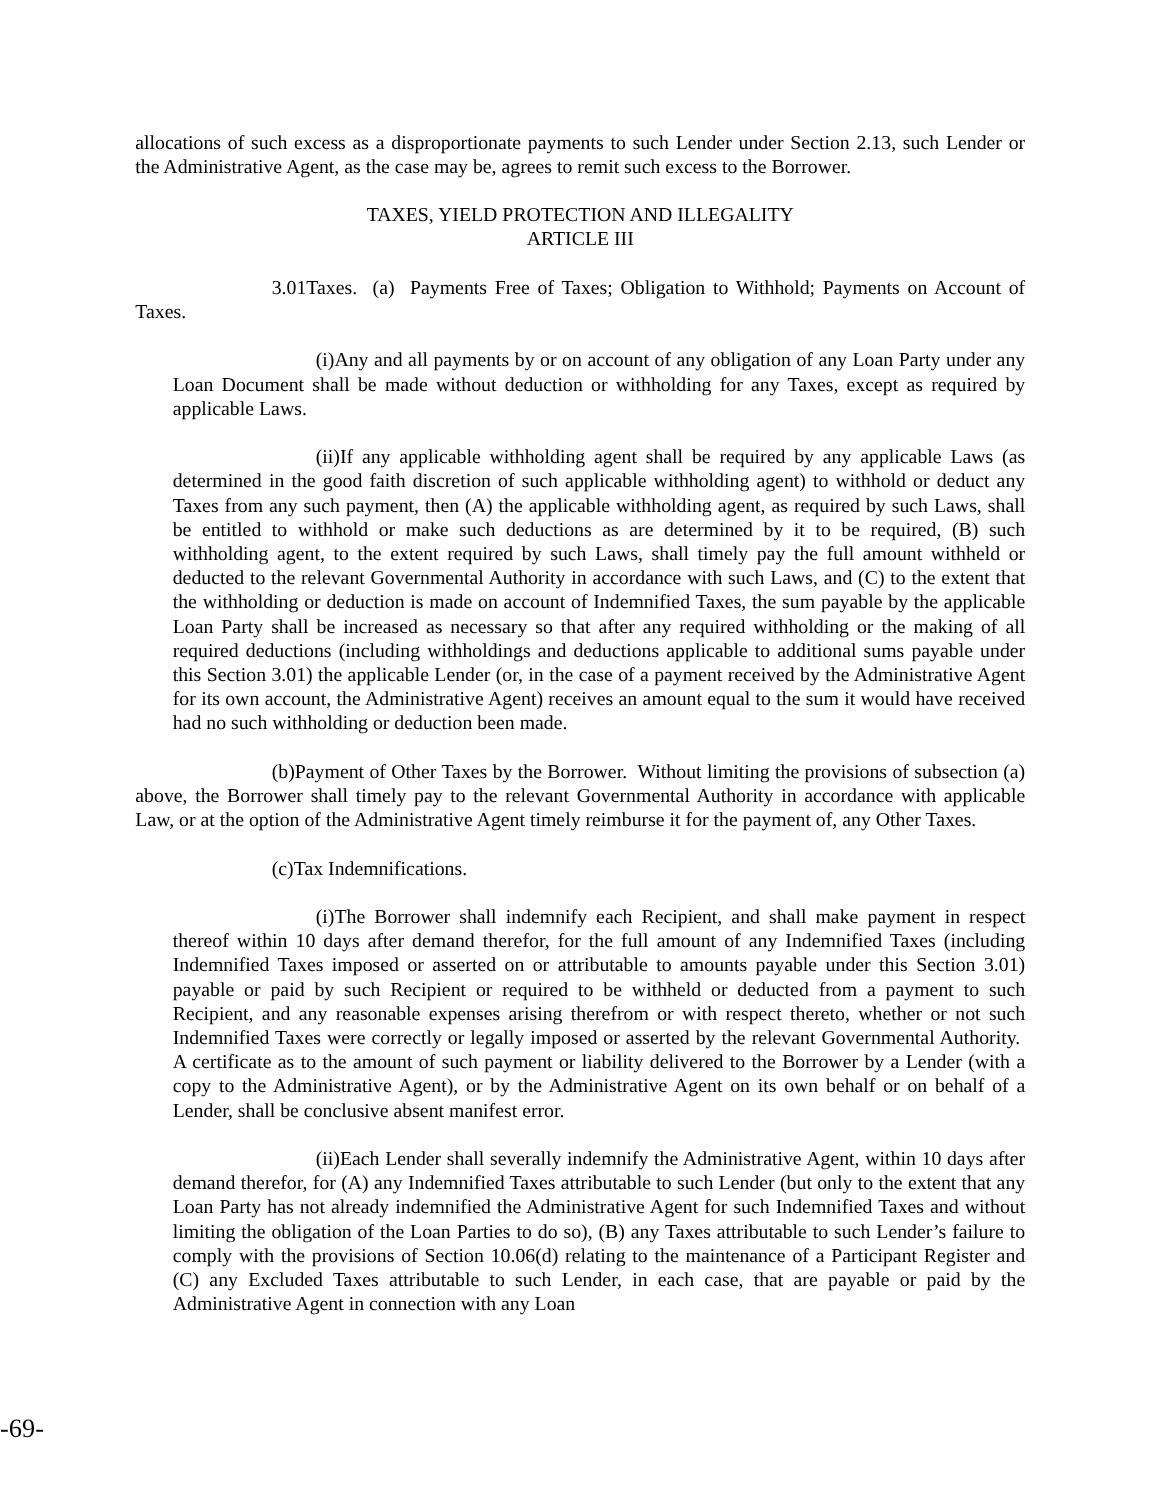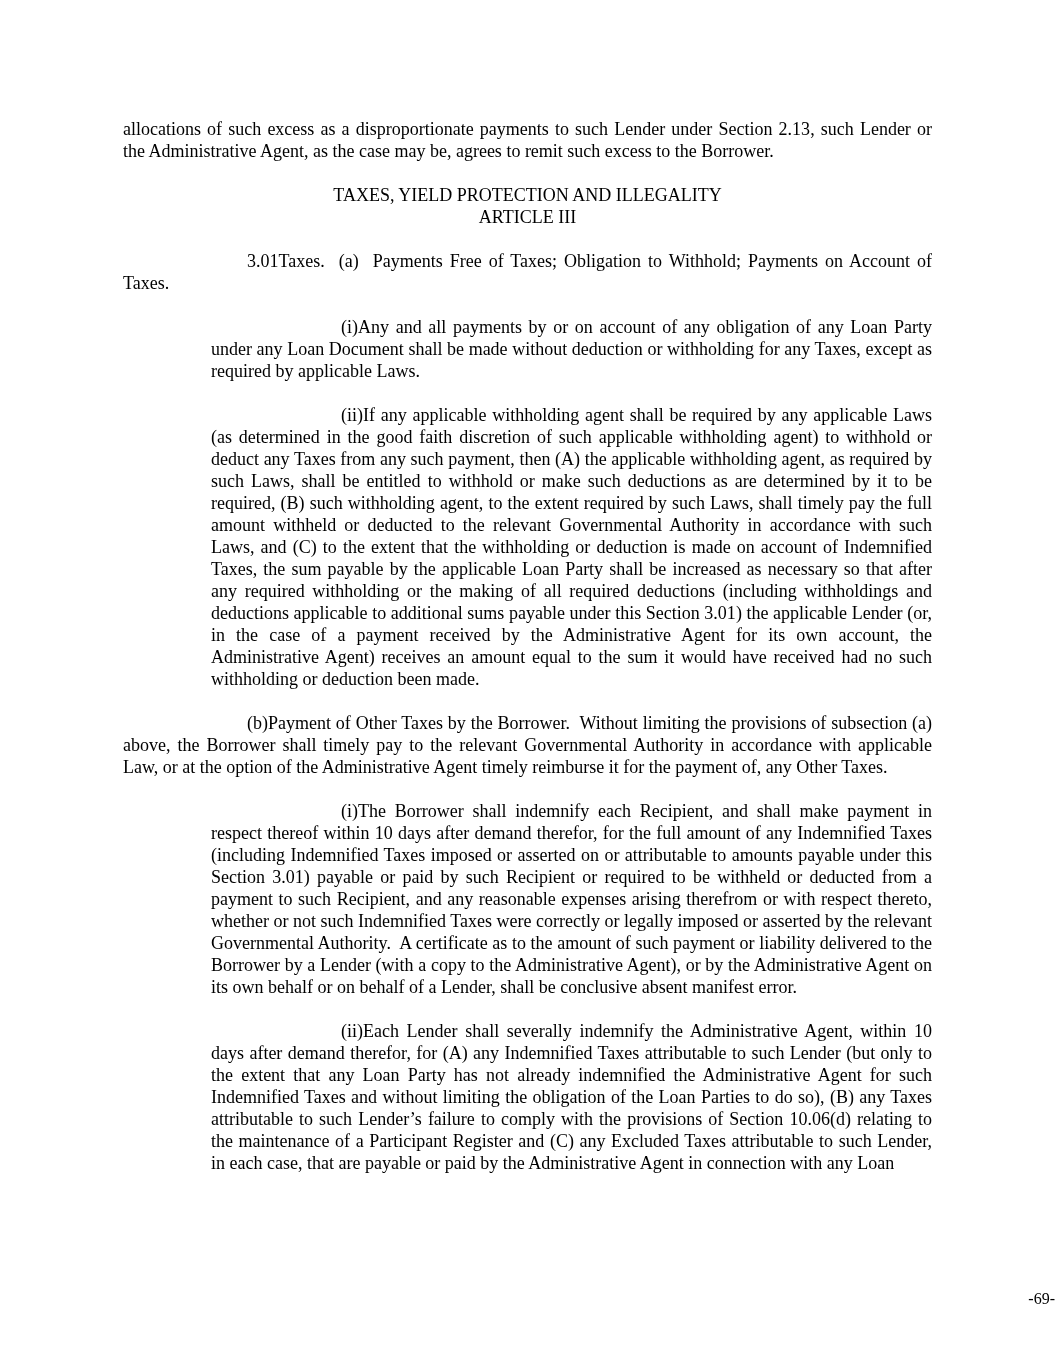--- a/index.html
+++ b/index.html
@@ -19,34 +19,34 @@
   }
   p, .heading div {
     font-size: 18px;
     line-height: 22px;
   }
   p {
     text-align: justify;
     margin-bottom: 22px;
   }
   p.section { text-indent: 62px; }
-  p.sub { margin-left: 88px; text-indent: 65px; }
+  p.sub { margin-left: 34px; text-indent: 65px; }
   .heading {
     text-align: center;
     margin-bottom: 22px;
   }
   .u { }
   .tabcell { display: inline-block; min-width: 62px; text-decoration: none; }
   .footer {
     position: absolute;
     bottom: 55px;
     left: 0;
     width: 100%;
-    text-align: right;
-    font-size: 16px;
+    text-align: left;
+    font-size: 24px;
     line-height: 22px;
   }
 </style>
 </head>
 <body>
 
 <div class="page">
 
   <p class="body"><span>allocations of such excess as a disproportionate payments to such Lender under </span><span class="u">Section 2.13</span><span>, such Lender or the Administrative Agent, as the case may be, agrees to remit such excess to the Borrower.</span></p>
 
@@ -56,20 +56,21 @@
   </div>
 
   <p class="section"><span class="tabcell">3.01</span><span class="u">Taxes</span><span>.&nbsp; (a)&nbsp; </span><span class="u">Payments Free of Taxes; Obligation to Withhold; Payments on Account of Taxes</span><span>.</span></p>
 
   <p class="sub"><span class="tabcell">(i)</span><span>Any and all payments by or on account of any obligation of any Loan Party under any Loan Document shall be made without deduction or withholding for any Taxes, except as required by applicable Laws.</span></p>
 
   <p class="sub"><span class="tabcell">(ii)</span><span>If any applicable withholding agent shall be required by any applicable Laws (as determined in the good faith discretion of such applicable withholding agent) to withhold or deduct any Taxes from any such payment, then (A) the applicable withholding agent, as required by such Laws, shall be entitled to withhold or make such deductions as are determined by it to be required, (B) such withholding agent, to the extent required by such Laws, shall timely pay the full amount withheld or deducted to the relevant Governmental Authority in accordance with such Laws, and (C) to the extent that the withholding or deduction is made on account of Indemnified Taxes, the sum payable by the applicable Loan Party shall be increased as necessary so that after any required withholding or the making of all required deductions (including withholdings and deductions applicable to additional sums payable under this </span><span class="u">Section 3.01</span><span>) the applicable Lender (or, in the case of a payment received by the Administrative Agent for its own account, the Administrative Agent) receives an amount equal to the sum it would have received had no such withholding or deduction been made.</span></p>
 
   <p class="section"><span class="tabcell">(b)</span><span class="u">Payment of Other Taxes by the Borrower</span><span>.&nbsp; Without limiting the provisions of </span><span class="u">subsection (a)</span><span> above, the Borrower shall timely pay to the relevant Governmental Authority in accordance with applicable Law, or at the option of the Administrative Agent timely reimburse it for the payment of, any Other Taxes.</span></p>
 
+  <p class="section"><span class="tabcell">(c)</span><span class="u">Tax Indemnifications</span><span>.</span></p>
 
   <p class="sub"><span class="tabcell">(i)</span><span>The Borrower shall indemnify each Recipient, and shall make payment in respect thereof within 10 days after demand therefor, for the full amount of any Indemnified Taxes (including Indemnified Taxes imposed or asserted on or attributable to amounts payable under this </span><span class="u">Section 3.01</span><span>) payable or paid by such Recipient or required to be withheld or deducted from a payment to such Recipient, and any reasonable expenses arising therefrom or with respect thereto, whether or not such Indemnified Taxes were correctly or legally imposed or asserted by the relevant Governmental Authority.&nbsp; A certificate as to the amount of such payment or liability delivered to the Borrower by a Lender (with a copy to the Administrative Agent), or by the Administrative Agent on its own behalf or on behalf of a Lender, shall be conclusive absent manifest error.</span></p>
 
   <p class="sub"><span class="tabcell">(ii)</span><span>Each Lender shall severally indemnify the Administrative Agent, within 10 days after demand therefor, for (A) any Indemnified Taxes attributable to such Lender (but only to the extent that any Loan Party has not already indemnified the Administrative Agent for such Indemnified Taxes and without limiting the obligation of the Loan Parties to do so), (B) any Taxes attributable to such Lender’s failure to comply with the provisions of </span><span class="u">Section 10.06(d)</span><span> relating to the maintenance of a Participant Register and (C) any Excluded Taxes attributable to such Lender, in each case, that are payable or paid by the Administrative Agent in connection with any Loan</span></p>
 
 </div>
 
 <div class="footer">-69-</div>
 
 </body></html>

